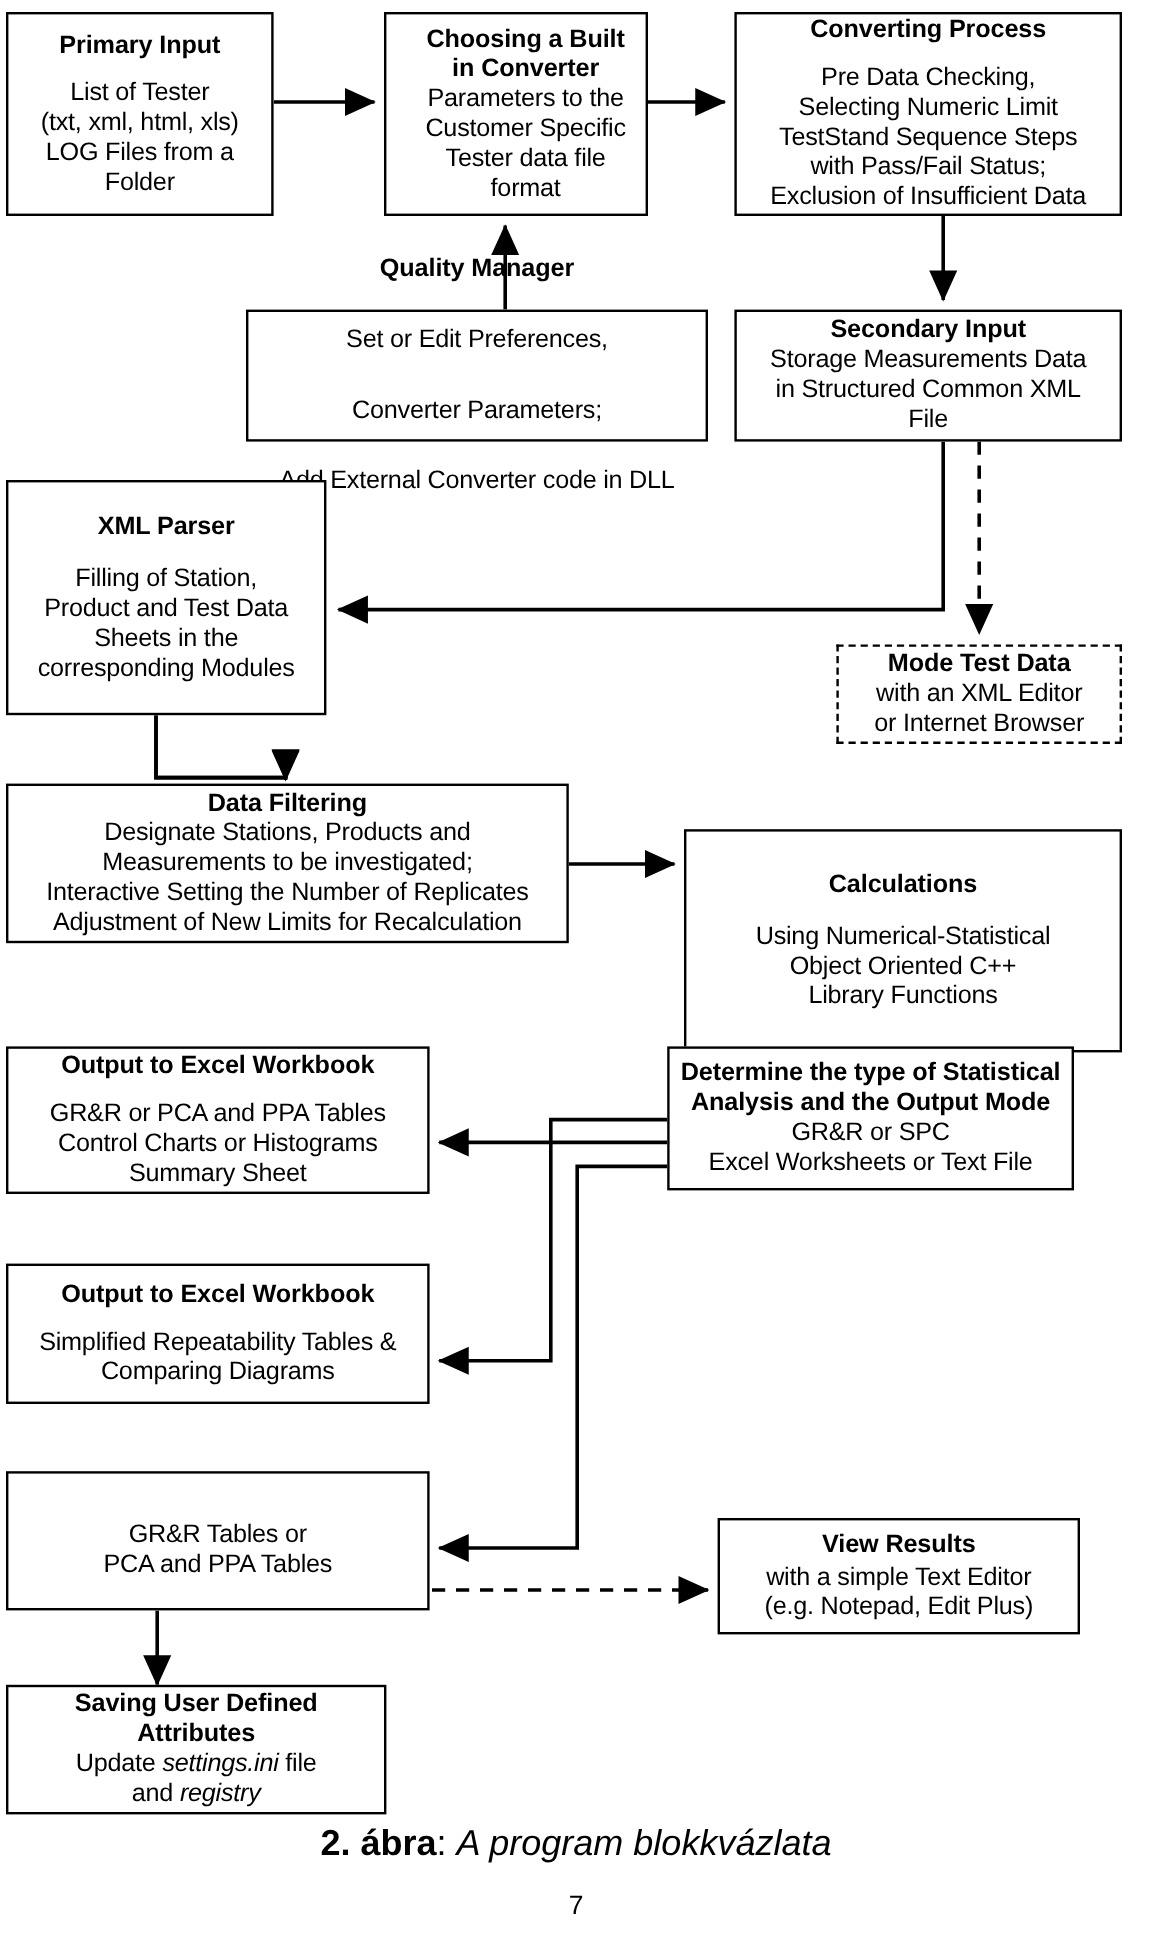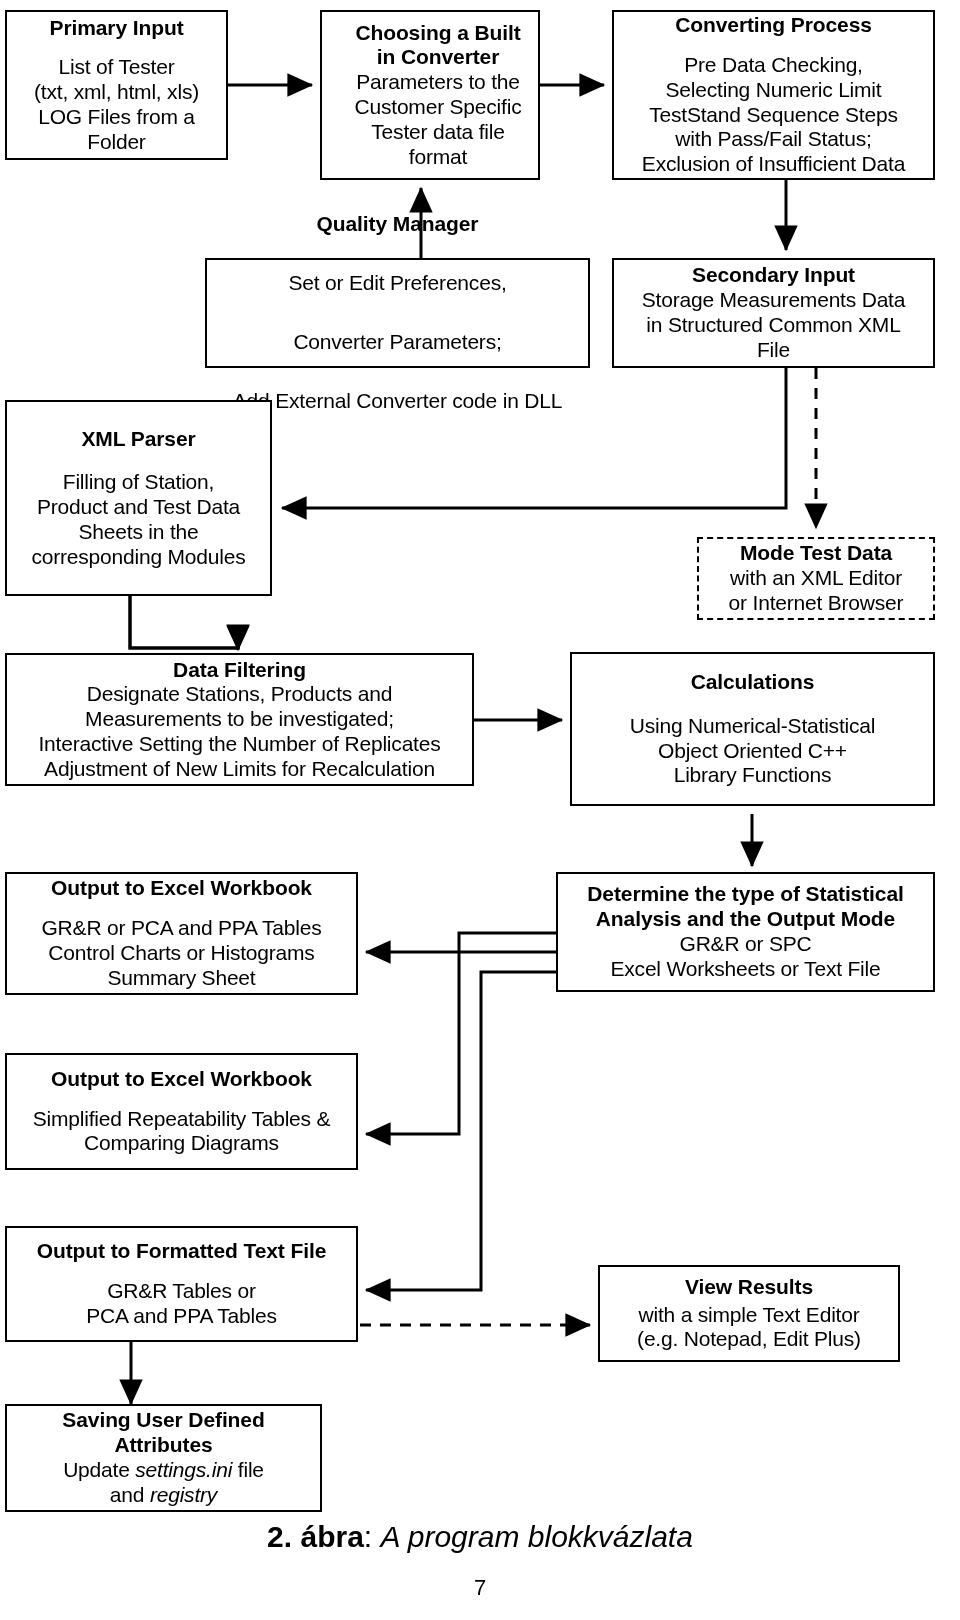--- a/index.html
+++ b/index.html
@@ -118,21 +118,21 @@
       <path d="M556,933 L459,933 L459,1134 L366,1134" marker-end="url(#ah)"></path>
 
       <path d="M556,972 L481,972 L481,1290 L366,1290" marker-end="url(#ah)"></path>
 
       <line x1="360" y1="1325" x2="590" y2="1325" stroke-dasharray="11,9" marker-end="url(#ah)"></line>
 
       <line x1="131" y1="1342" x2="131" y2="1404" marker-end="url(#ah)"></line>
     </g>
   </svg>
 
-  <div class="box" style="left:5px; top:10px; width:223px; height:150px;">
+  <div class="box" style="left:5px; top:10px; width:223px; height:170px;">
     <div class="title">Primary Input</div>
     <div class="gap-md"></div>
     <div class="body-txt">List of Tester</div>
     <div class="body-txt">(txt, xml, html, xls)</div>
     <div class="body-txt">LOG Files from a</div>
     <div class="body-txt">Folder</div>
   </div>
 
   <div class="box" style="left:320px; top:10px; width:220px; height:170px;padding-left:16px;">
     <div class="title">Choosing a Built</div>
@@ -183,52 +183,51 @@
   </div>
 
   <div class="box" style="left:5px; top:653px; width:469px; height:133px;">
     <div class="title">Data Filtering</div>
     <div class="body-txt">Designate Stations, Products and</div>
     <div class="body-txt">Measurements to be investigated;</div>
     <div class="body-txt">Interactive Setting the Number of Replicates</div>
     <div class="body-txt">Adjustment of New Limits for Recalculation</div>
   </div>
 
-  <div class="box" style="left:570px; top:652px; width:365px; height:154px;">
+  <div class="box" style="left:570px; top:691px; width:365px; height:186px;">
     <div class="title">Calculations</div>
     <div class="gap-lg"></div>
     <div class="body-txt">Using Numerical-Statistical</div>
     <div class="body-txt">Object Oriented C++</div>
     <div class="body-txt">Library Functions</div>
   </div>
 
   <div class="box" style="left:5px; top:872px; width:353px; height:123px;">
     <div class="title">Output to Excel Workbook</div>
     <div class="gap-md"></div>
     <div class="body-txt">GR&amp;R or PCA and PPA Tables</div>
     <div class="body-txt">Control Charts or Histograms</div>
     <div class="body-txt">Summary Sheet</div>
   </div>
 
-  <div class="box" style="left:556px; top:872px; width:379px; height:120px;">
+  <div class="box" style="left:556px; top:872px; width:339px; height:120px;">
     <div class="title">Determine the type of Statistical</div>
     <div class="title">Analysis and the Output Mode</div>
     <div class="body-txt">GR&amp;R or SPC</div>
     <div class="body-txt">Excel Worksheets or Text File</div>
   </div>
 
   <div class="box" style="left:5px; top:1053px; width:353px; height:117px;">
     <div class="title">Output to Excel Workbook</div>
     <div class="gap-md"></div>
     <div class="body-txt">Simplified Repeatability Tables &amp;</div>
     <div class="body-txt">Comparing Diagrams</div>
   </div>
 
   <div class="box" style="left:5px; top:1226px; width:353px; height:116px;">
-    <div class="title">Output to Formatted Text File</div>
     <div class="gap-md"></div>
     <div class="body-txt">GR&amp;R Tables or</div>
     <div class="body-txt">PCA and PPA Tables</div>
   </div>
 
   <div class="box" style="left:598px; top:1265px; width:302px; height:97px;">
     <div class="title">View Results</div>
     <div class="gap-sm"></div>
     <div class="body-txt">with a simple Text Editor</div>
     <div class="body-txt">(e.g. Notepad, Edit Plus)</div>

